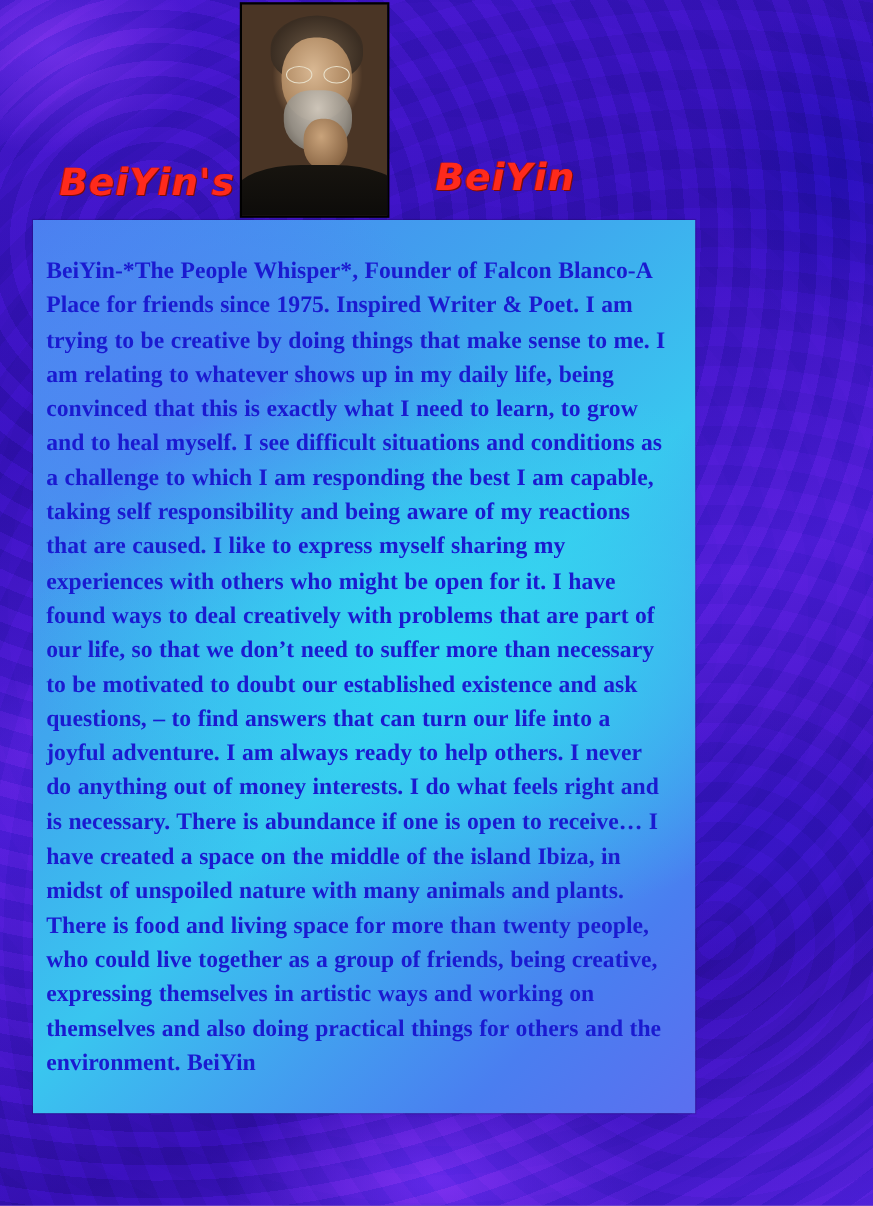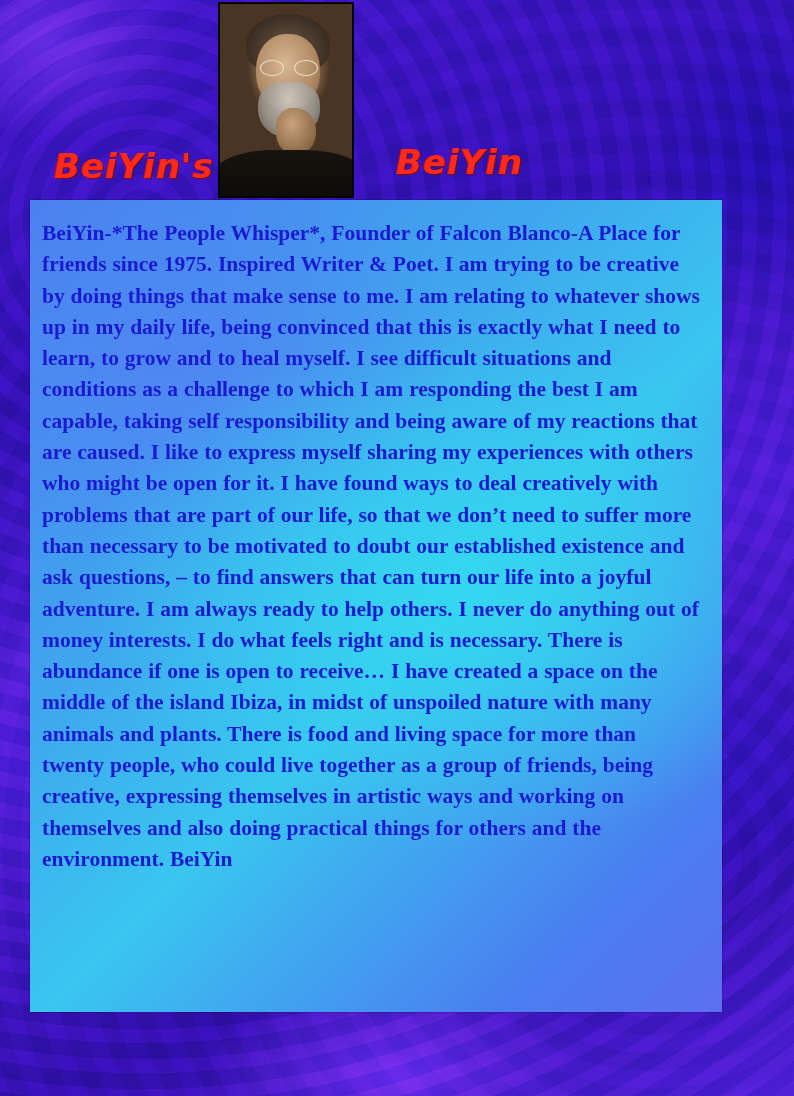--- a/index.html
+++ b/index.html
@@ -125,25 +125,25 @@
     font-style: italic;
   }
   .title-left { left: 54px; top: 146px; }
   .title-right { left: 396px; top: 142px; }
 
   
   .panel {
     position: absolute;
     left: 30px;
     top: 200px;
-    width: 692px;
+    width: 602px;
     height: 812px;
     z-index: 2;
     box-sizing: border-box;
-    padding: 18px 22px 10px 12px;
+    padding: 31px 22px 10px 12px;
     background:
       radial-gradient(ellipse 520px 360px at 62% 48%, #34d7f0 0%, rgba(52,215,240,0) 72%),
       radial-gradient(ellipse 420px 300px at 20% 20%, #4f86f2 0%, rgba(79,134,242,0) 70%),
       linear-gradient(135deg, #4b7ef0 0%, #3fa7ee 35%, #39c6ef 55%, #4a7ef0 85%, #5b6ff0 100%);
     box-shadow: 0 0 0 1px rgba(0,0,0,0.15);
   }
   .bio {
     margin: 0;
     font-family: "Liberation Serif", serif;
     font-weight: bold;

